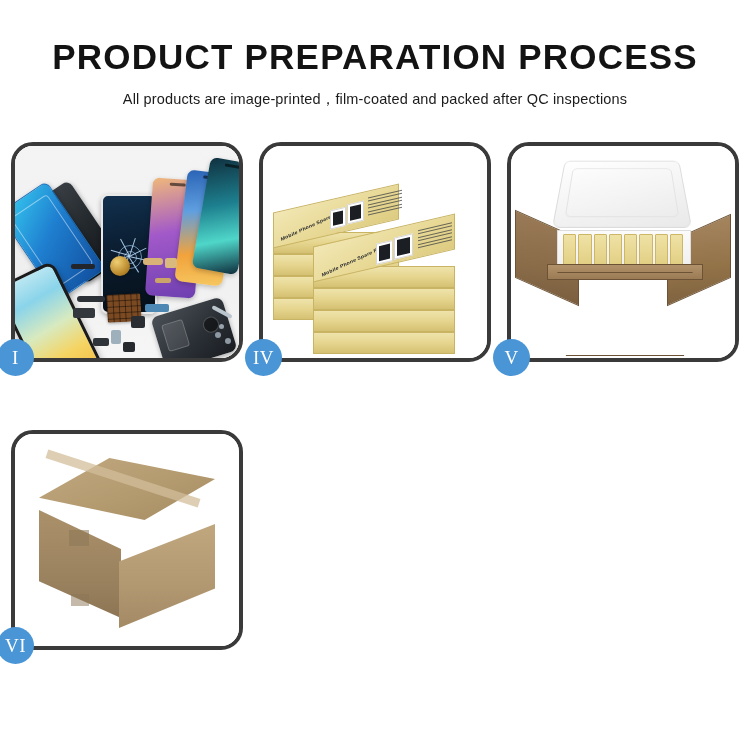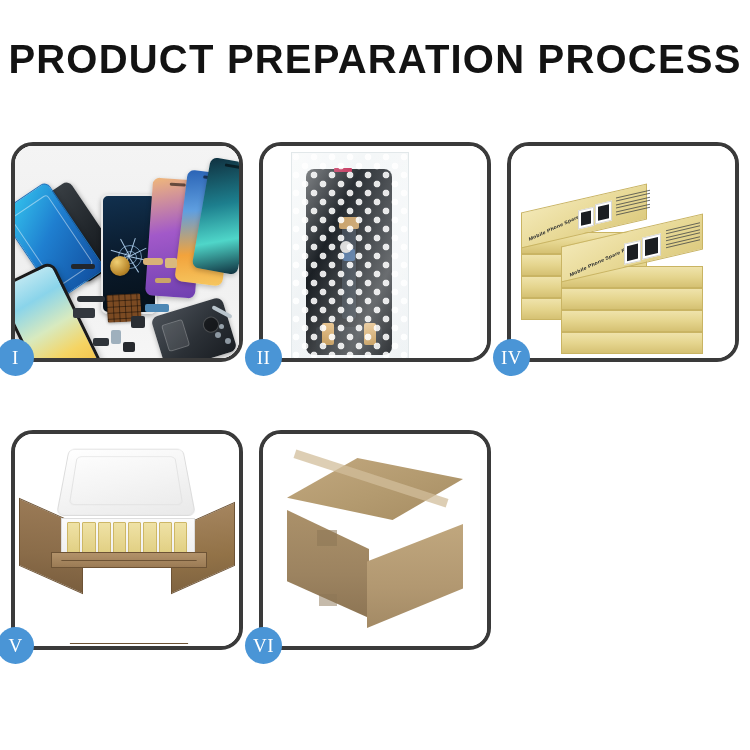--- a/index.html
+++ b/index.html
@@ -12,21 +12,21 @@
   #page {
     position: relative;
     width: 750px; height: 750px;
     background: #ffffff;
   }
 
   
   .header { position: absolute; left: 0; top: 0; width: 750px; text-align: center; }
   .title {
     font-family: "Liberation Sans", sans-serif;
-    font-size: 40px;
+    font-size: 35px;
     font-weight: 700;
     letter-spacing: 1.2px;
     color: #131313;
     margin: 0;
     padding-top: 39px;
     line-height: 1;
     white-space: nowrap;
   }
   .subtitle {
     font-family: "Liberation Sans", sans-serif;
@@ -287,20 +287,21 @@
   .tapeTabB { position:absolute; left:56px; top:160px; width:18px; height:12px;
     background: rgba(140,118,86,.5); }
 </style>
 </head>
 <body>
 
 <div id="page">
 
   <div class="header">
     <h1 class="title">PRODUCT PREPARATION PROCESS</h1>
+    <p class="subtitle">All products are image-printed，film-coated and packed after QC inspections</p>
   </div>
 
   <div class="grid">
 
     <div class="panel">
       <div class="panel-inner p1">
         <div class="wash"></div>
         <div class="scr a2"></div>
         <div class="scr a"></div>
         <div class="scr b">
@@ -342,37 +343,20 @@
         <div class="prt k10"></div>
         <div class="prt k11"></div>
         <div class="prt k12"></div>
         <div class="prt k13"></div>
         <div class="prt k14"></div>
         <div class="prt k15"></div>
       </div>
       <div class="badge">I</div>
     </div>
 
-    <div class="panel">
-      <div class="panel-inner p2">
-        <div class="bagwrap">
-          <div class="lcd">
-            <span class="tab"></span>
-            <div class="flex"></div>
-            <div class="chipdot"></div>
-            <div class="lcdbot"></div>
-            <div class="goldconn l"></div>
-            <div class="goldconn r"></div>
-          </div>
-          <div class="bubbles"></div>
-          <div class="bagsheen"></div>
-        </div>
-      </div>
-      <div class="badge">II</div>
-    </div>
 
 
     <div class="panel">
       <div class="panel-inner p4">
         <div class="stack">
 
           <div class="sbox" style="left:0px; top:64px;"></div>
           <div class="sbox" style="left:0px; top:86px;"></div>
           <div class="sbox" style="left:0px; top:108px;"></div>
           <div class="sbox" style="left:0px; top:130px;"></div>

